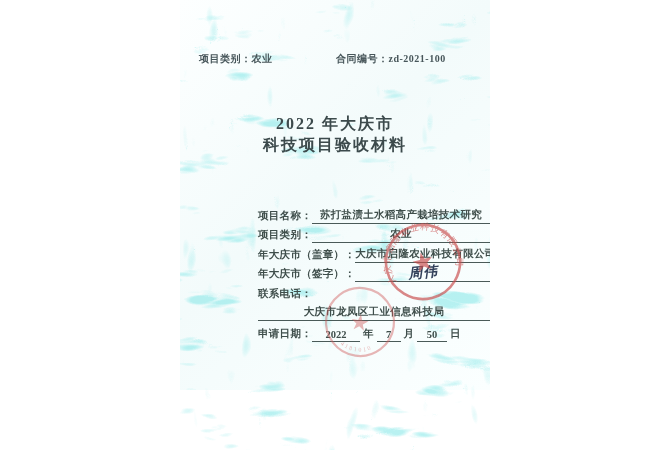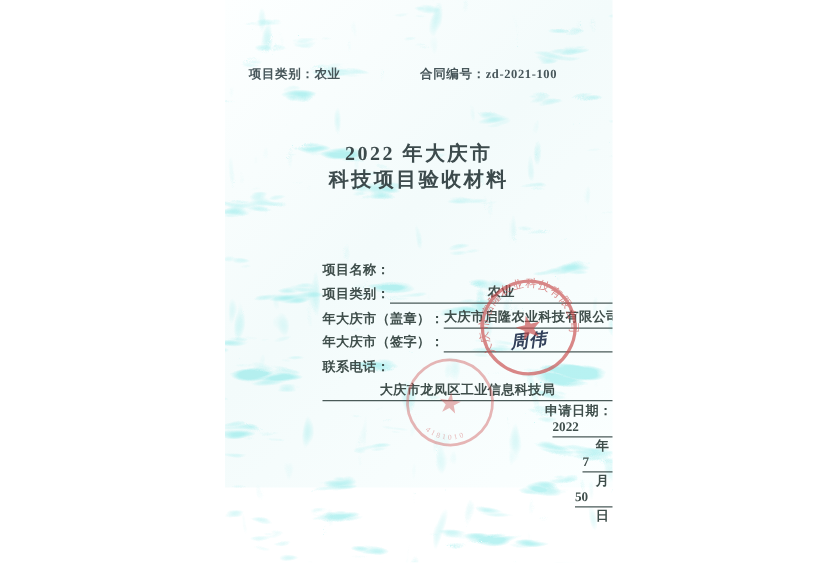--- a/index.html
+++ b/index.html
@@ -31,22 +31,22 @@
   .fill{
     flex:1 1 auto;border-bottom:1px solid #4a5a58;text-align:center;
     font-weight:bold;letter-spacing:.3px;padding-bottom:1px;min-width:0;overflow:hidden;
   }
   .sig{
     display:inline-block;font-style:italic;font-weight:bold;font-size:14px;color:#32405a;
     transform:rotate(-6deg) translateY(2px);letter-spacing:1px;
     font-family:"DejaVu Sans","Liberation Sans",sans-serif;
   }
   .date-row{display:flex;align-items:flex-end;height:19.5px;margin-top:1px;
-    font-size:10.5px;color:#3f4e4b;font-weight:bold;flex-direction:column;}
-  .dseg{border-bottom:1px solid #4a5a58;padding-bottom:1px;}
+    font-size:10.5px;color:#3f4e4b;font-weight:bold;}
+  .dseg{border-bottom:1px solid #4a5a58;text-align:center;padding-bottom:1px;}
   .dunit{padding:0 3px 1px 3px;}
   .seal{position:absolute;pointer-events:none;}
   .seal-company{left:193px;top:212px;transform:rotate(-14deg);}
   .seal-gov{left:130px;top:272px;transform:rotate(8deg);opacity:.55;}
   .seal text{font-family:"Liberation Serif","DejaVu Serif",serif;}
 </style>
 </head>
 <body>
 
 <div class="page">
@@ -70,20 +70,21 @@
   <div class="hdr hdr-con"><span>合同编号：</span><span>zd-2021-100</span></div>
 
   <div class="title">
     <div>2022 年大庆市</div>
     <div>科技项目验收材料</div>
   </div>
 
   <div class="form">
     <div class="frow">
       <span class="flabel">项目名称：</span>
+      <span class="fill">苏打盐渍土水稻高产栽培技术研究</span>
     </div>
     <div class="frow">
       <span class="flabel">项目类别：</span>
       <span class="fill">农业</span>
     </div>
     <div class="frow">
       <span class="flabel">年大庆市（盖章）：</span>
       <span class="fill">大庆市启隆农业科技有限公司</span>
     </div>
     <div class="frow">

